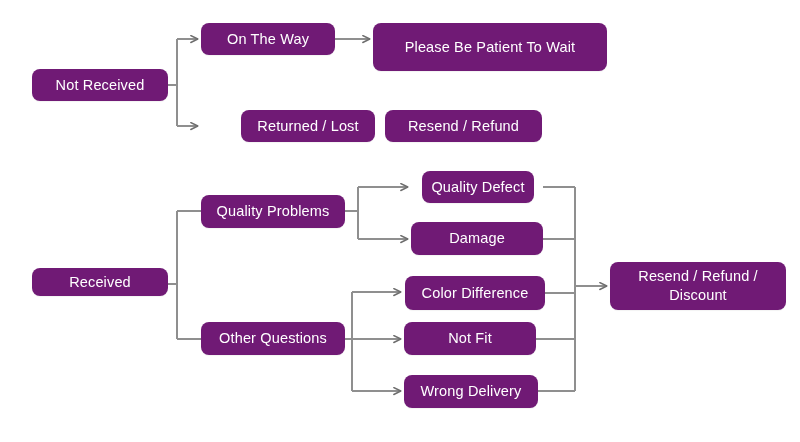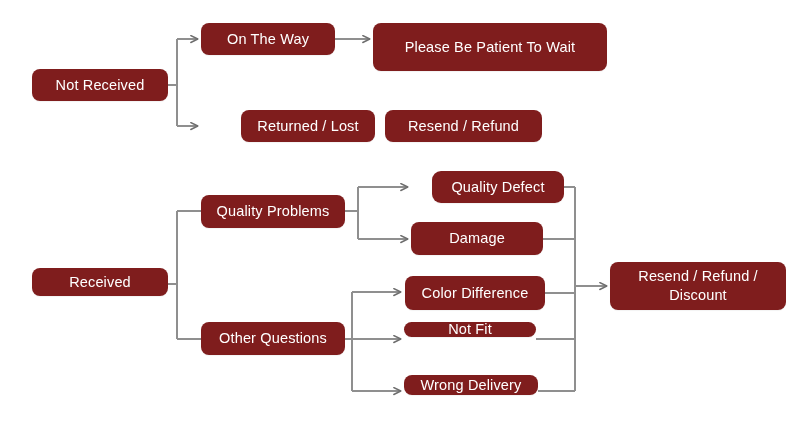--- a/index.html
+++ b/index.html
@@ -22,21 +22,21 @@
     position: absolute;
     left: 0;
     top: 0;
     width: 800px;
     height: 442px;
     pointer-events: none;
   }
   .node {
     position: absolute;
     box-sizing: border-box;
-    background: #7f1d1d;
+    background: #701a75;
     border-radius: 8px;
     color: #ffffff;
     display: flex;
     align-items: center;
     justify-content: center;
     text-align: center;
     font-size: 14.5px;
     font-weight: normal;
     letter-spacing: 0.15px;
     line-height: 1.25;
@@ -108,26 +108,26 @@
   <div class="node" style="left:201px; top:110px; width:134px; height:32px;margin-left:40px;">Returned / Lost</div>
 
   <div class="node" style="left:373px; top:110px; width:157px; height:32px;margin-left:12px;">Resend / Refund</div>
 
   <div class="node" style="left:32px;  top:268px; width:136px; height:28px;">Received</div>
 
   <div class="node" style="left:201px; top:195px; width:144px; height:33px;">Quality Problems</div>
 
   <div class="node" style="left:201px; top:322px; width:144px; height:33px;">Other Questions</div>
 
-  <div class="node" style="left:432px; top:171px; width:132px; height:32px;border-radius:9px;">Quality Defect</div>
+  <div class="node" style="left:422px; top:171px; width:112px; height:32px;">Quality Defect</div>
 
   <div class="node" style="left:411px; top:222px; width:132px; height:33px;">Damage</div>
 
   <div class="node" style="left:405px; top:276px; width:140px; height:34px;">Color Difference</div>
 
-  <div class="node" style="left:404px; top:322px; width:132px; height:15px;">Not Fit</div>
+  <div class="node" style="left:404px; top:322px; width:132px; height:33px;">Not Fit</div>
 
-  <div class="node" style="left:404px; top:375px; width:134px; height:20px;">Wrong Delivery</div>
+  <div class="node" style="left:404px; top:375px; width:134px; height:33px;">Wrong Delivery</div>
 
   <div class="node two-line" style="left:610px; top:262px; width:176px; height:48px; white-space:pre-line;">Resend / Refund /
 Discount</div>
 
 </div>
 
 </body></html>

